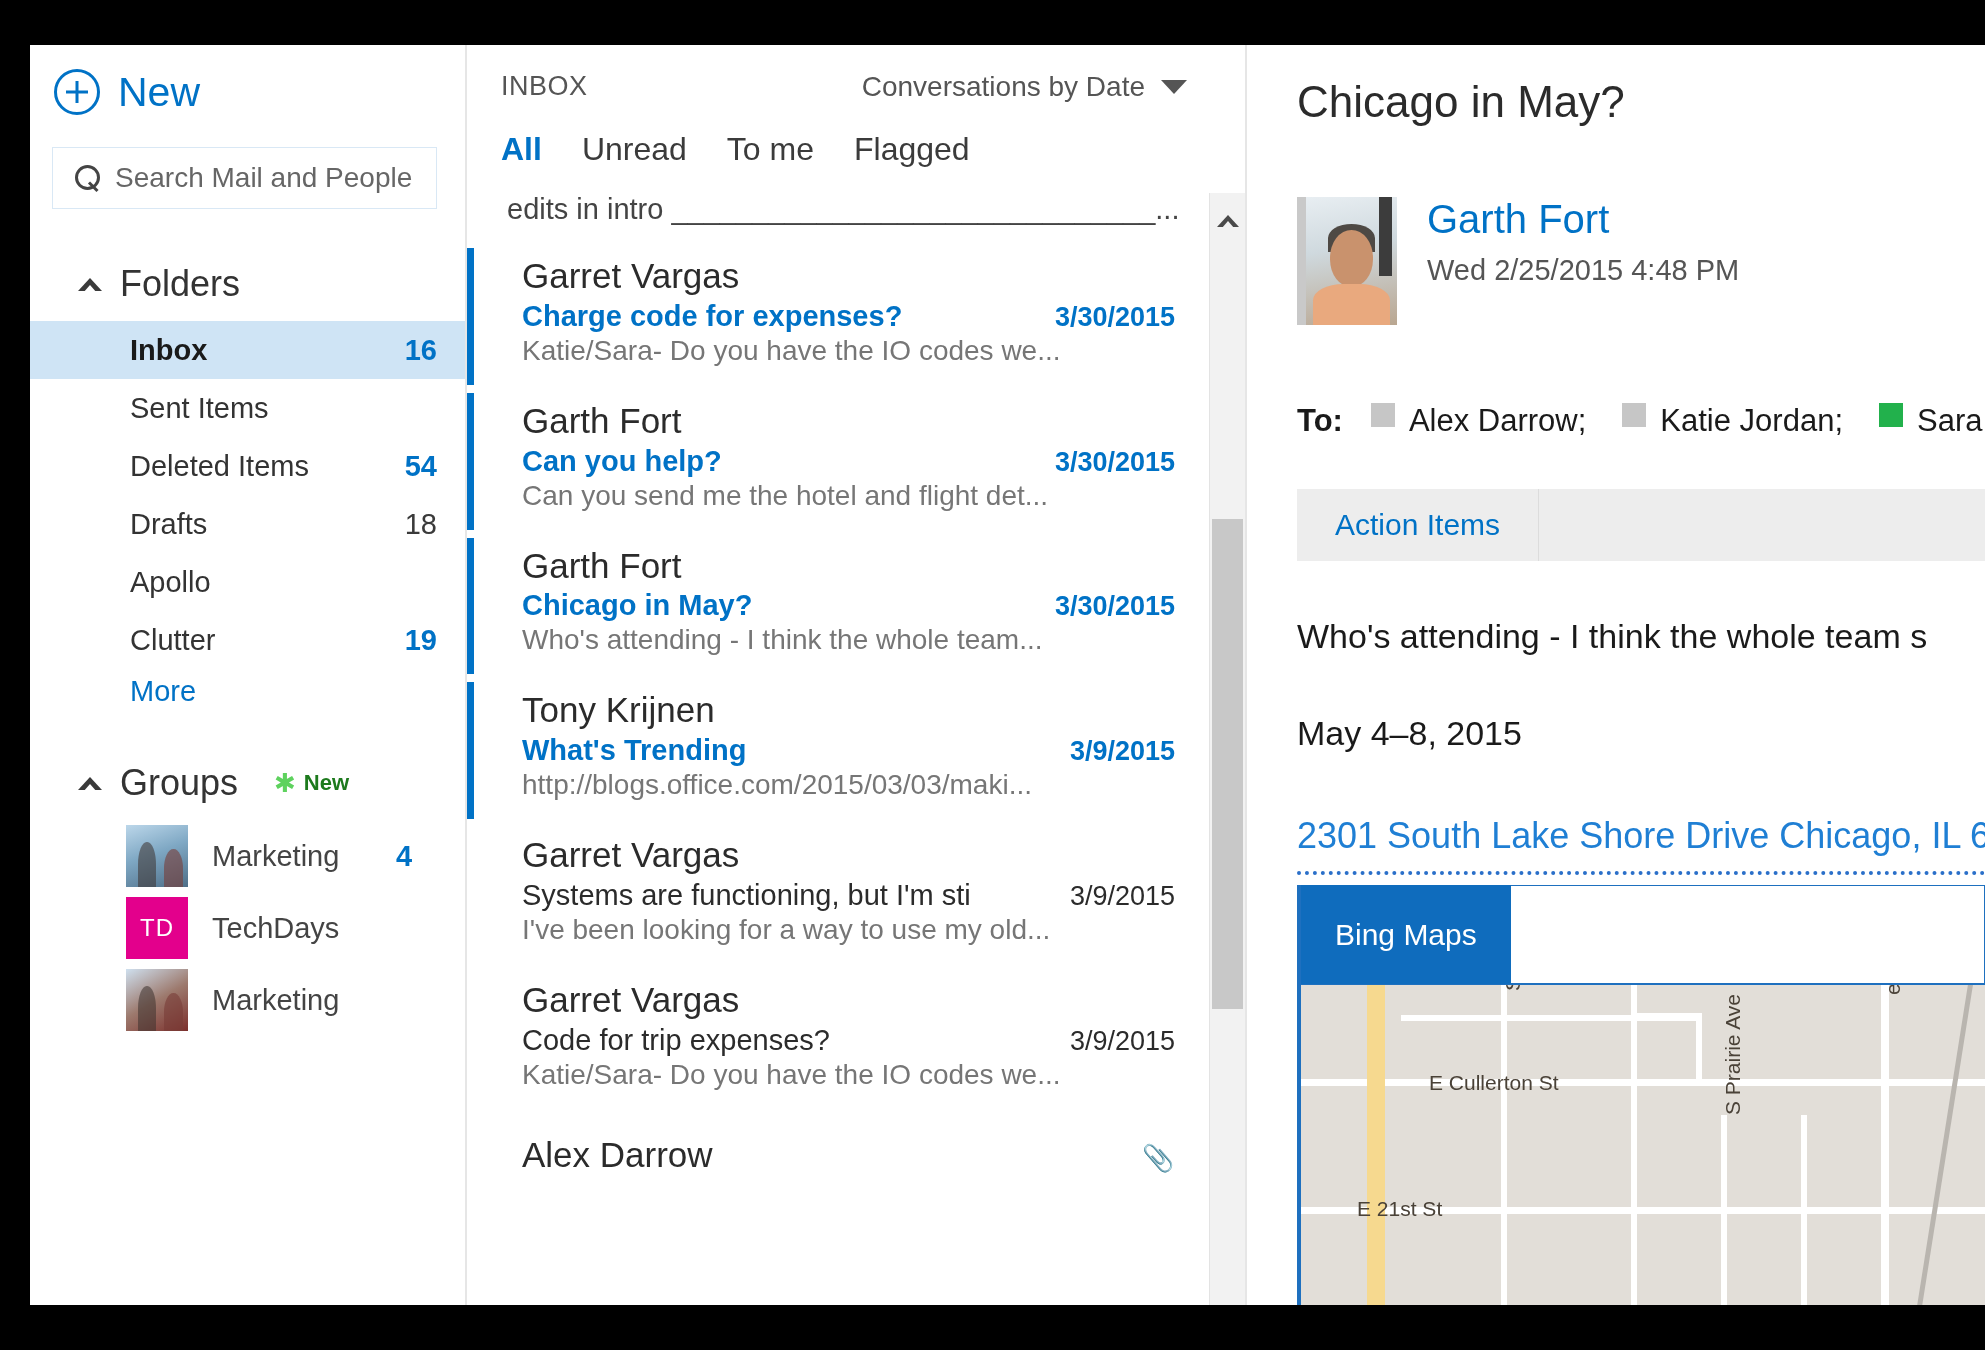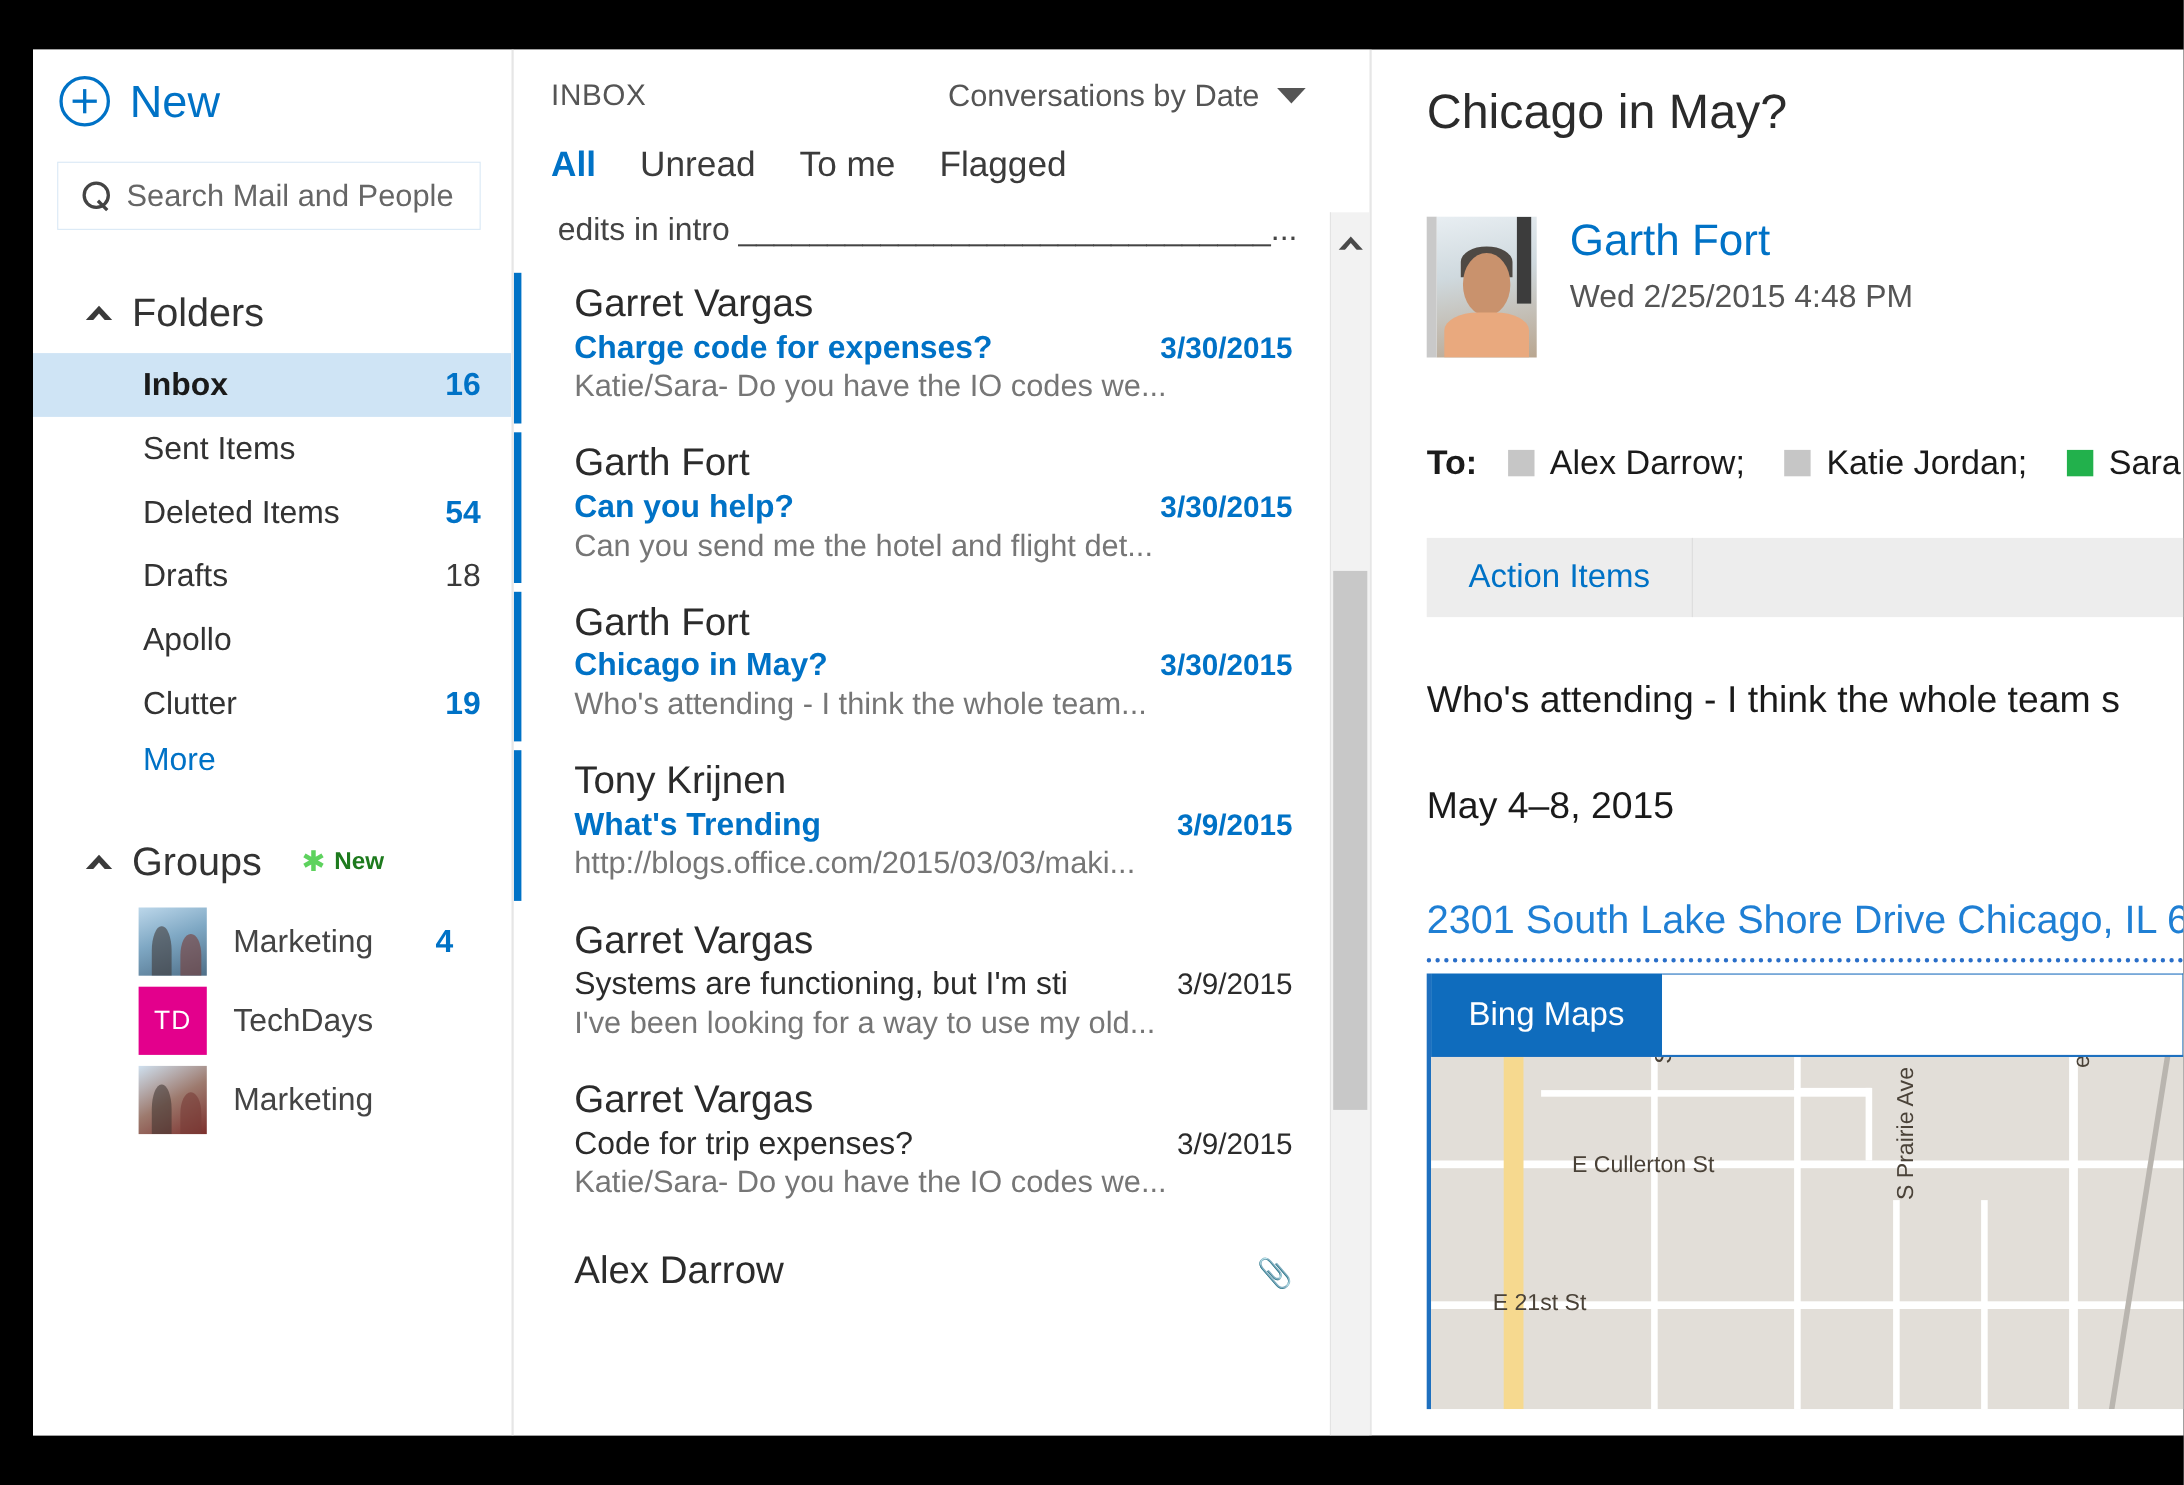--- a/index.html
+++ b/index.html
@@ -281,21 +281,21 @@
     background: #e9a97e;
   }
   .sender-avatar .win {
     position: absolute; right: 6%; top: 0; width: 14%; height: 62%;
     background: #3c3c3c;
   }
   .sender-name { font-size: 40px; color: #0072c6; }
   .sender-date { font-size: 29px; color: #555; margin-top: 12px; }
 
   .to-row {
-    display: flex; align-items: center; gap: 14px;
+    display: flex; gap: 14px;
     margin-top: 78px; white-space: nowrap;
   }
   .to-label { font-size: 31px; font-weight: bold; color: #1a1a1a; margin-right: 14px; }
   .presence {
     width: 24px; height: 24px; flex: 0 0 24px; display: inline-block;
   }
   .presence.gray  { background: #c6c6c6; }
   .presence.green { background: #22b14c; }
   .recipient { font-size: 31px; color: #1a1a1a; margin-right: 22px; }
 
@@ -327,21 +327,21 @@
     margin-top: 14px;
     border-top: 4px dotted #2a6fc9;
     padding-top: 10px;
     width: 100%;
   }
   .maps-inner {
     border-left: 4px solid #1e70bf;
     width: 100%;
   }
   .maps-header {
-    display: flex; height: 76px; background: #fff;
+    display: flex; height: 100px; background: #fff;
     border-bottom: 1px solid #1e70bf;
   }
   .bing-tab {
     background: #0f6cbd; color: #fff;
     font-size: 30px;
     display: flex; align-items: center;
     padding: 0 34px;
   }
   .maps-header-rest { flex: 1 1 auto; background: #fff; border: 1px solid #1e70bf; border-left: none; }
 

